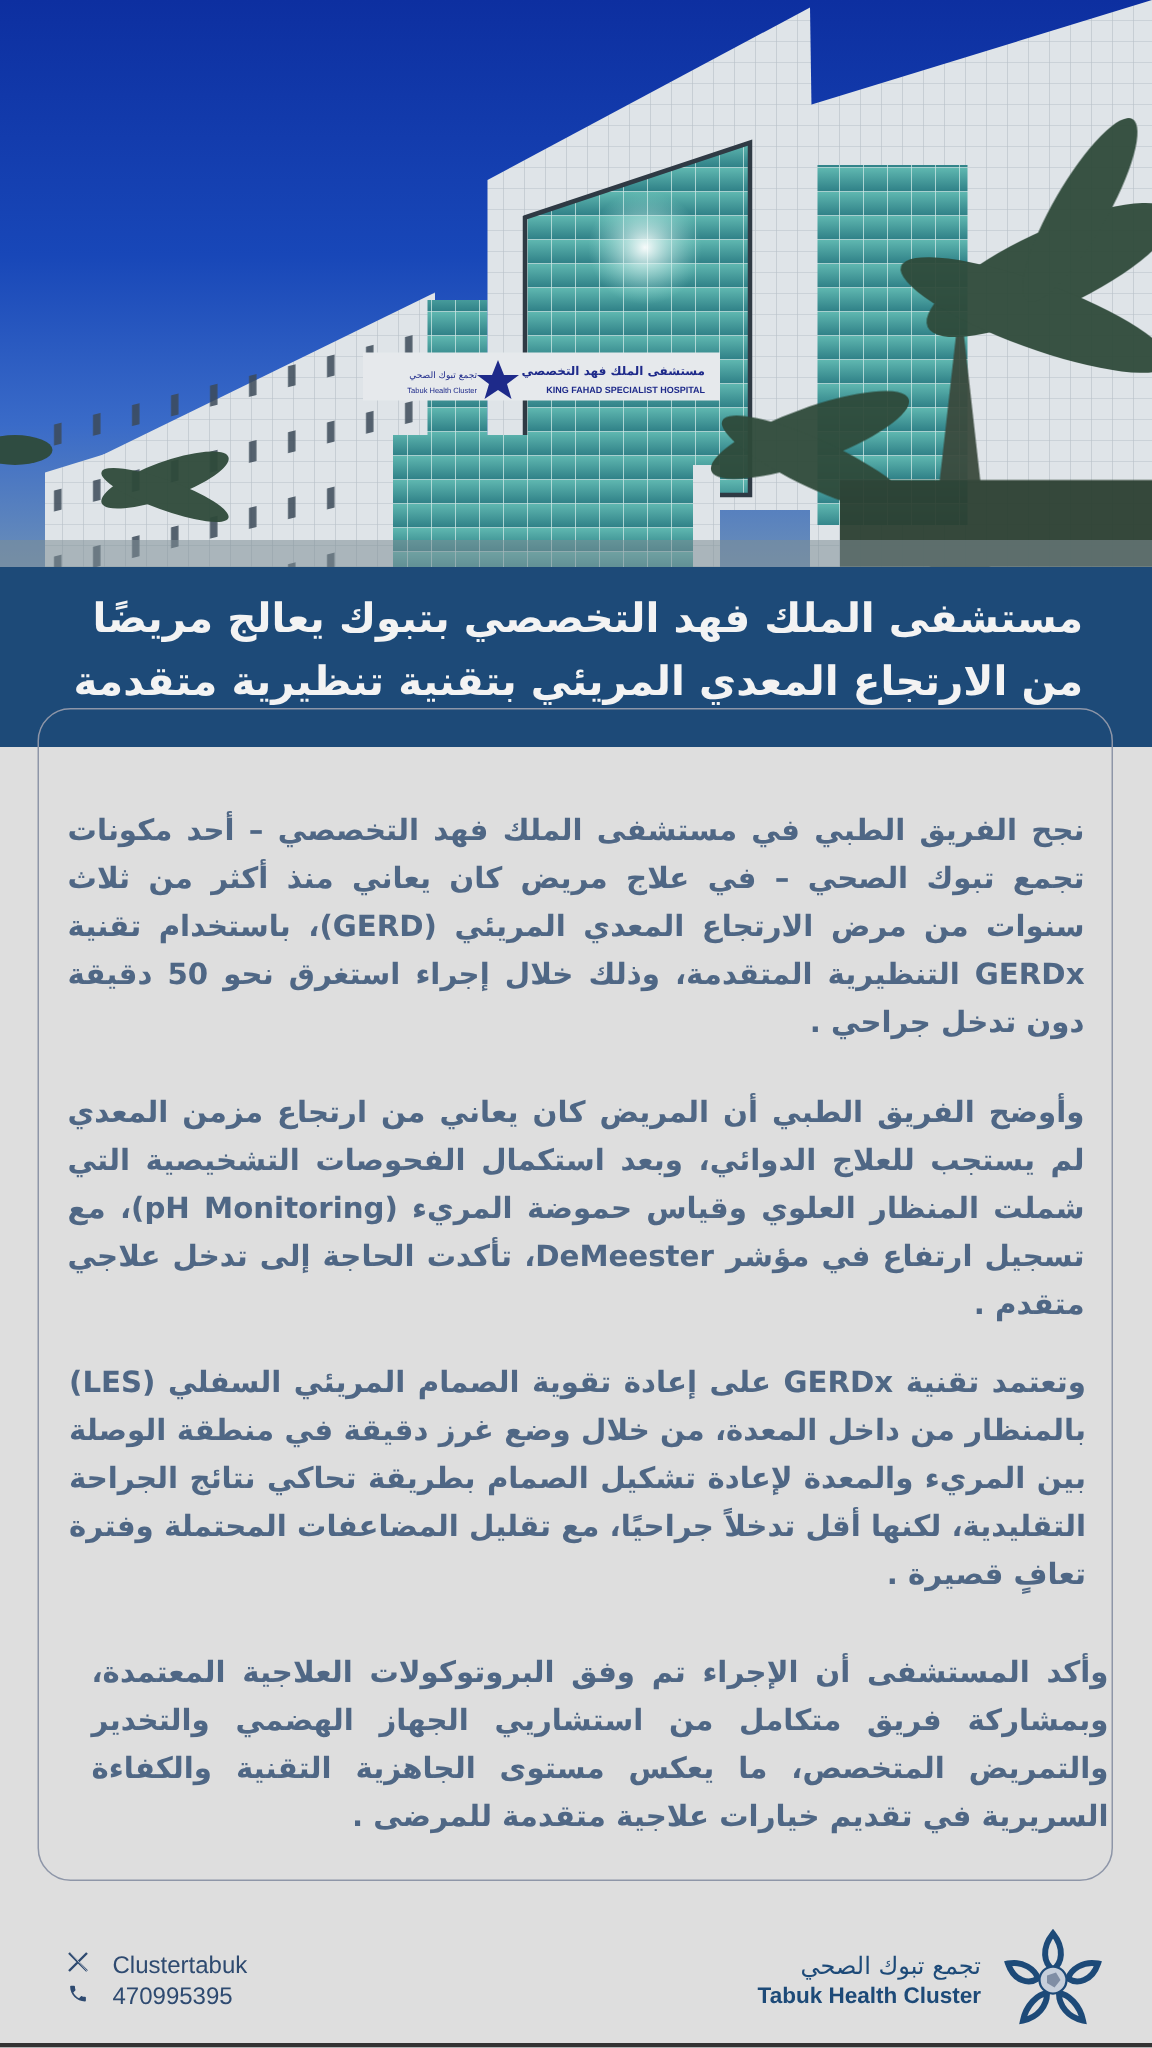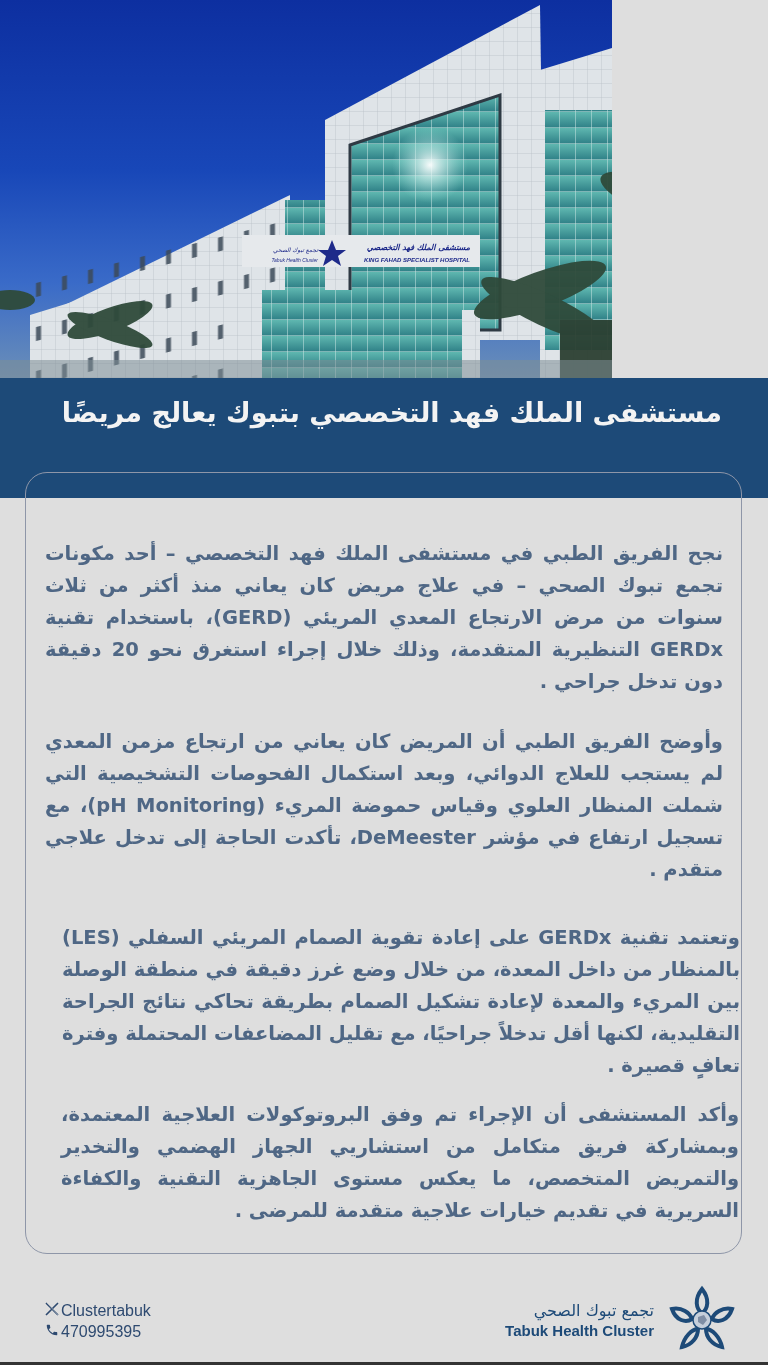--- a/index.html
+++ b/index.html
@@ -4,24 +4,23 @@
 <style>
   html, body { margin:0; padding:0; }
   body {
     width:768px; height:1365px; overflow:hidden;
     background:#dedede;
     font-family:"DejaVu Sans", sans-serif;
     position:relative;
   }
   
   .hero {
-    position:absolute; left:0; top:0; width:612px; height:378px;
+    position:absolute; left:0; top:0; width:768px; height:378px;
     overflow:hidden;
     background:linear-gradient(180deg,#0d2fa0 0%,#1847b8 45%,#3a6bc8 75%,#6b8fb8 100%);
-    font-style:italic;
   }
   .hero svg { position:absolute; left:0; top:0; }
   
   .title-band {
     position:absolute; left:0; top:378px; width:768px; height:120px;
     background:#1d4a78;
   }
   .title {
     position:absolute; right:46px; top:14px; width:690px;
     direction:rtl; text-align:right;
@@ -43,21 +42,21 @@
   .p1 { top:538px; }
   .p2 { top:726px; }
   .p3 { top:905px; }
   .p4 { top:1083px; }
   
   .footer-contact {
     position:absolute; left:44px; top:1300px;
     color:#2e4a70; font-size:16px; line-height:21px;
     font-family:"Liberation Sans", sans-serif;
   }
-  .footer-contact .row { display:flex; align-items:center; gap:1px; }
+  .footer-contact .row { display:flex; align-items:center; gap:15px; }
   .footer-contact .ico { width:16px; text-align:center; font-size:15px; }
   .brand {
     position:absolute; right:32px; top:1280px; height:80px;
     display:flex; align-items:center; gap:14px;
   }
   .brand-text { text-align:right; color:#1d4a78; }
   .brand-ar { font-size:16px; direction:rtl; font-family:"DejaVu Sans", sans-serif; }
   .brand-en { font-size:15px; font-weight:bold; font-family:"Liberation Sans", sans-serif; margin-top:2px; }
   .bottom-bar { position:absolute; left:0; top:1362px; width:768px; height:3px; background:#333; }
 </style>
@@ -126,28 +125,29 @@
       <ellipse cx="110" cy="330" rx="45" ry="10" transform="rotate(20 110 330)"></ellipse>
       <ellipse cx="10" cy="300" rx="25" ry="10"></ellipse>
     </g>
     <rect x="0" y="360" width="768" height="18" fill="#7e8e96" opacity="0.55"></rect>
   </svg>
 </div>
 
 <div class="title-band">
   <div class="title">
     <div>مستشفى الملك فهد التخصصي بتبوك يعالج مريضًا</div>
+    <div>من الارتجاع المعدي المريئي بتقنية تنظيرية متقدمة</div>
   </div>
 </div>
 
 <div class="card"></div>
 
-<p class="body-text p1" style="margin:0">نجح الفريق الطبي في مستشفى الملك فهد التخصصي – أحد مكونات تجمع تبوك الصحي – في علاج مريض كان يعاني منذ أكثر من ثلاث سنوات من مرض الارتجاع المعدي المريئي (GERD)، باستخدام تقنية GERDx التنظيرية المتقدمة، وذلك خلال إجراء استغرق نحو 20 دقيقة دون تدخل جراحي .</p>
+<p class="body-text p1" style="margin:0">نجح الفريق الطبي في مستشفى الملك فهد التخصصي – أحد مكونات تجمع تبوك الصحي – في علاج مريض كان يعاني منذ أكثر من ثلاث سنوات من مرض الارتجاع المعدي المريئي (GERD)، باستخدام تقنية GERDx التنظيرية المتقدمة، وذلك خلال إجراء استغرق نحو 50 دقيقة دون تدخل جراحي .</p>
 <p class="body-text p2" style="margin:0">وأوضح الفريق الطبي أن المريض كان يعاني من ارتجاع مزمن المعدي لم يستجب للعلاج الدوائي، وبعد استكمال الفحوصات التشخيصية التي شملت المنظار العلوي وقياس حموضة المريء (pH Monitoring)، مع تسجيل ارتفاع في مؤشر DeMeester، تأكدت الحاجة إلى تدخل علاجي متقدم .</p>
-<p class="body-text p3" style="margin:17px">وتعتمد تقنية GERDx على إعادة تقوية الصمام المريئي السفلي (LES) بالمنظار من داخل المعدة، من خلال وضع غرز دقيقة في منطقة الوصلة بين المريء والمعدة لإعادة تشكيل الصمام بطريقة تحاكي نتائج الجراحة التقليدية، لكنها أقل تدخلاً جراحيًا، مع تقليل المضاعفات المحتملة وفترة تعافٍ قصيرة .</p>
+<p class="body-text p3" style="margin:1px">وتعتمد تقنية GERDx على إعادة تقوية الصمام المريئي السفلي (LES) بالمنظار من داخل المعدة، من خلال وضع غرز دقيقة في منطقة الوصلة بين المريء والمعدة لإعادة تشكيل الصمام بطريقة تحاكي نتائج الجراحة التقليدية، لكنها أقل تدخلاً جراحيًا، مع تقليل المضاعفات المحتملة وفترة تعافٍ قصيرة .</p>
 <p class="body-text p4" style="margin:16px">وأكد المستشفى أن الإجراء تم وفق البروتوكولات العلاجية المعتمدة، وبمشاركة فريق متكامل من استشاريي الجهاز الهضمي والتخدير والتمريض المتخصص، ما يعكس مستوى الجاهزية التقنية والكفاءة السريرية في تقديم خيارات علاجية متقدمة للمرضى .</p>
 
 <div class="footer-contact">
   <div class="row">
     <span class="ico">
       <svg width="14" height="14" viewBox="0 0 14 14">
           <path d="M1 1 L13 13 M13 1 L1 13" stroke="#2e4a70" stroke-width="1.6"></path>
           <path d="M2.2 1 L13 13" stroke="#dedede" stroke-width="0.5"></path>
         </svg>
     </span>

